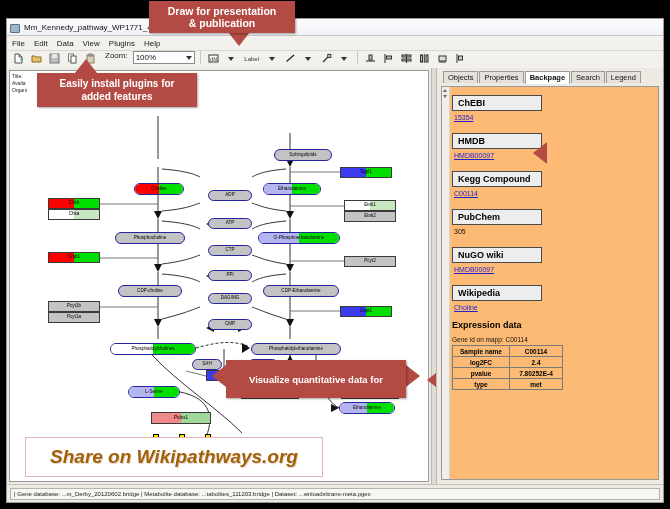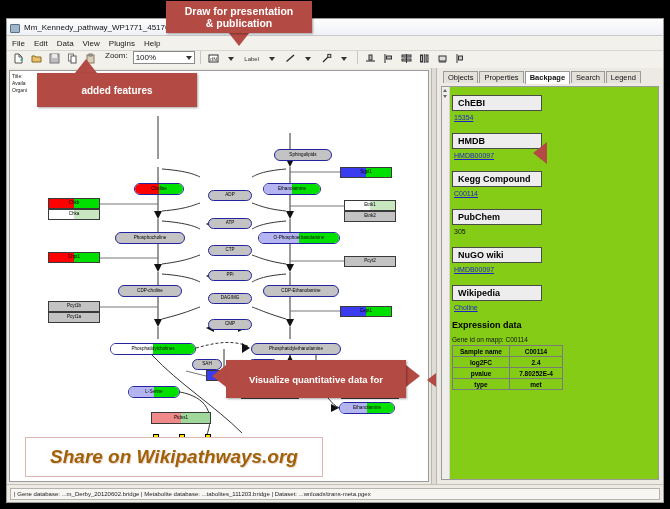--- a/index.html
+++ b/index.html
@@ -37,21 +37,21 @@
   .canvasWrap{position:absolute;left:2px;top:2px;right:2px;bottom:2px;background:#fff;border:1px solid #9a9a9a;overflow:hidden;}
   .infoLbls{position:absolute;left:2px;top:2px;font-size:5px;line-height:7px;color:#222;}
 
   .divider{width:4px;background:#dedcd5;border-left:1px solid #b9b7b0;border-right:1px solid #b9b7b0;}
 
   
   .rightcol{flex:1;position:relative;background:#eceae3;}
   .tabs{position:absolute;left:6px;top:2px;right:4px;height:13px;display:flex;align-items:flex-end;font-size:7.5px;}
   .tab{border:1px solid #9a9a9a;border-bottom:none;background:#e3e1da;padding:1px 4px 1px;margin-right:1px;color:#111;line-height:9px;}
   .tab.active{background:#fff;padding-bottom:2px;position:relative;top:1px;font-weight:bold;}
-  .panelbox{position:absolute;left:4px;top:18px;right:4px;bottom:4px;background:#84cc16;border:1px solid #9a9a9a;overflow:hidden;}
+  .panelbox{position:absolute;left:4px;top:18px;right:4px;bottom:4px;background:#fdba74;border:1px solid #9a9a9a;overflow:hidden;}
   .pscroll{position:absolute;left:0;top:0;width:7px;bottom:0;background:#f0eeea;border-right:1px solid #d6d4ce;}
   .pscroll:before,.pscroll:after{content:"";position:absolute;left:1px;width:0;height:0;border-left:2.5px solid transparent;border-right:2.5px solid transparent;}
   .pscroll:before{top:2px;border-bottom:3px solid #666;}
   .pscroll:after{top:8px;border-top:3px solid #666;}
   .pcontent{position:absolute;left:10px;top:5px;right:3px;bottom:0;}
   .dbhead{display:inline-block;min-width:78px;border:1px solid #4a4a4a;background:#ededed;font-weight:bold;
           font-size:9px;color:#000;padding:2px 5px;margin-bottom:3px;}
   .dblink{font-size:7px;color:#2222cc;text-decoration:underline;margin:0 0 9px 2px;display:block;}
   .dbtext{font-size:7px;color:#111;margin:0 0 9px 2px;display:block;}
   .exphead{font-size:9px;font-weight:bold;color:#000;margin:2px 0 6px 0;}
@@ -535,30 +535,31 @@
 
         </div>
       </div>
     </div>
   </div>
 
   <div class="statusbar">
     <div class="statusinner">| Gene database: ...m_Derby_20120602.bridge | Metabolite database: ...tabolites_111203.bridge | Dataset: ...wnloads\trans-meta.pgex</div>
   </div>
 
-  <div class="callout" style="left:159px;top:-18px;width:146px;height:32px;font-size:10.5px;line-height:12px;">
+  <div class="callout" style="left:142px;top:-18px;width:146px;height:32px;font-size:10.5px;line-height:12px;">
     <div>
       <div>Draw for presentation</div>
       <div>&amp; publication</div>
     </div>
   </div>
   <div class="arrowD" style="left:221px;top:13px;"></div>
 
   <div class="callout" style="left:30px;top:54px;width:160px;height:34px;font-size:10px;line-height:13px;">
     <div>
+      <div>Easily install plugins for</div>
       <div>added features</div>
     </div>
   </div>
   <div class="arrowU" style="left:68px;top:40px;"></div>
 
   <div class="callout" style="left:219px;top:341px;width:180px;height:38px;font-size:9.5px;line-height:13px;">
     <div>
       <div>Visualize quantitative data  for</div>
     </div>
   </div>

